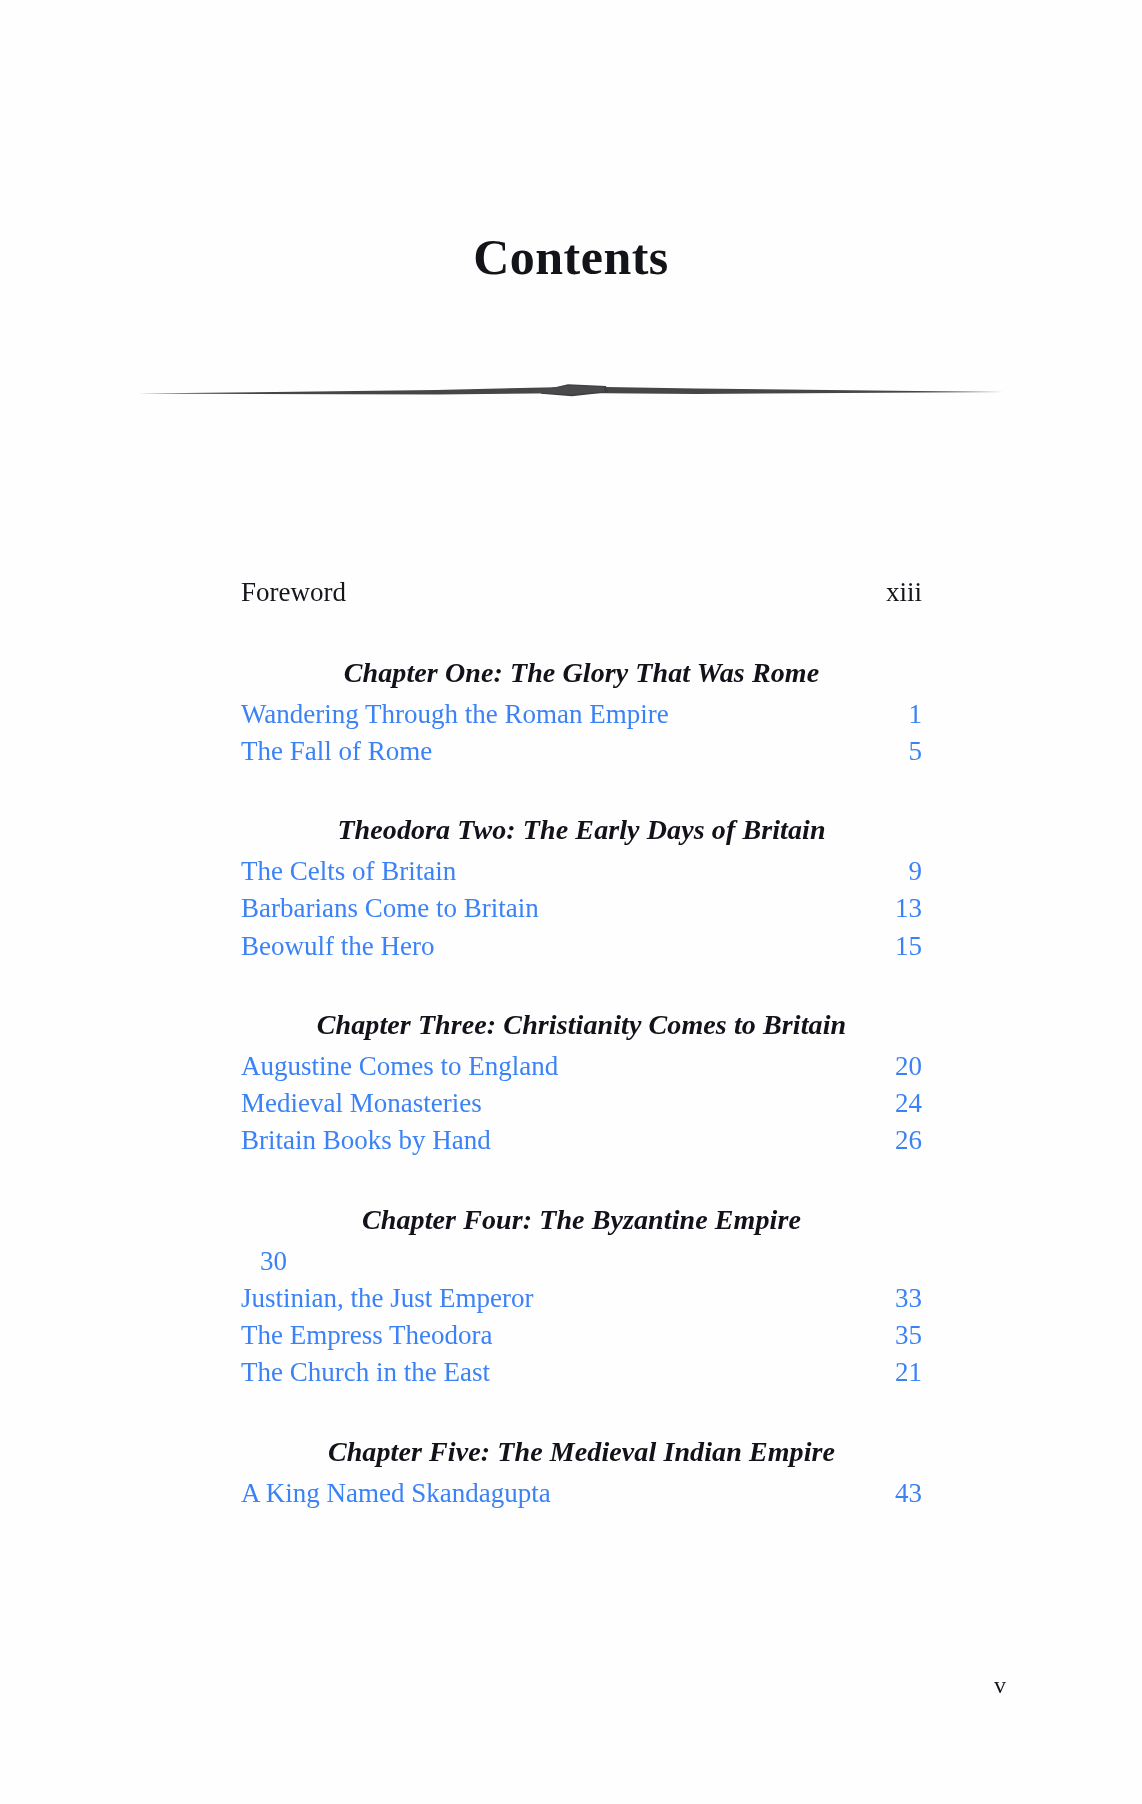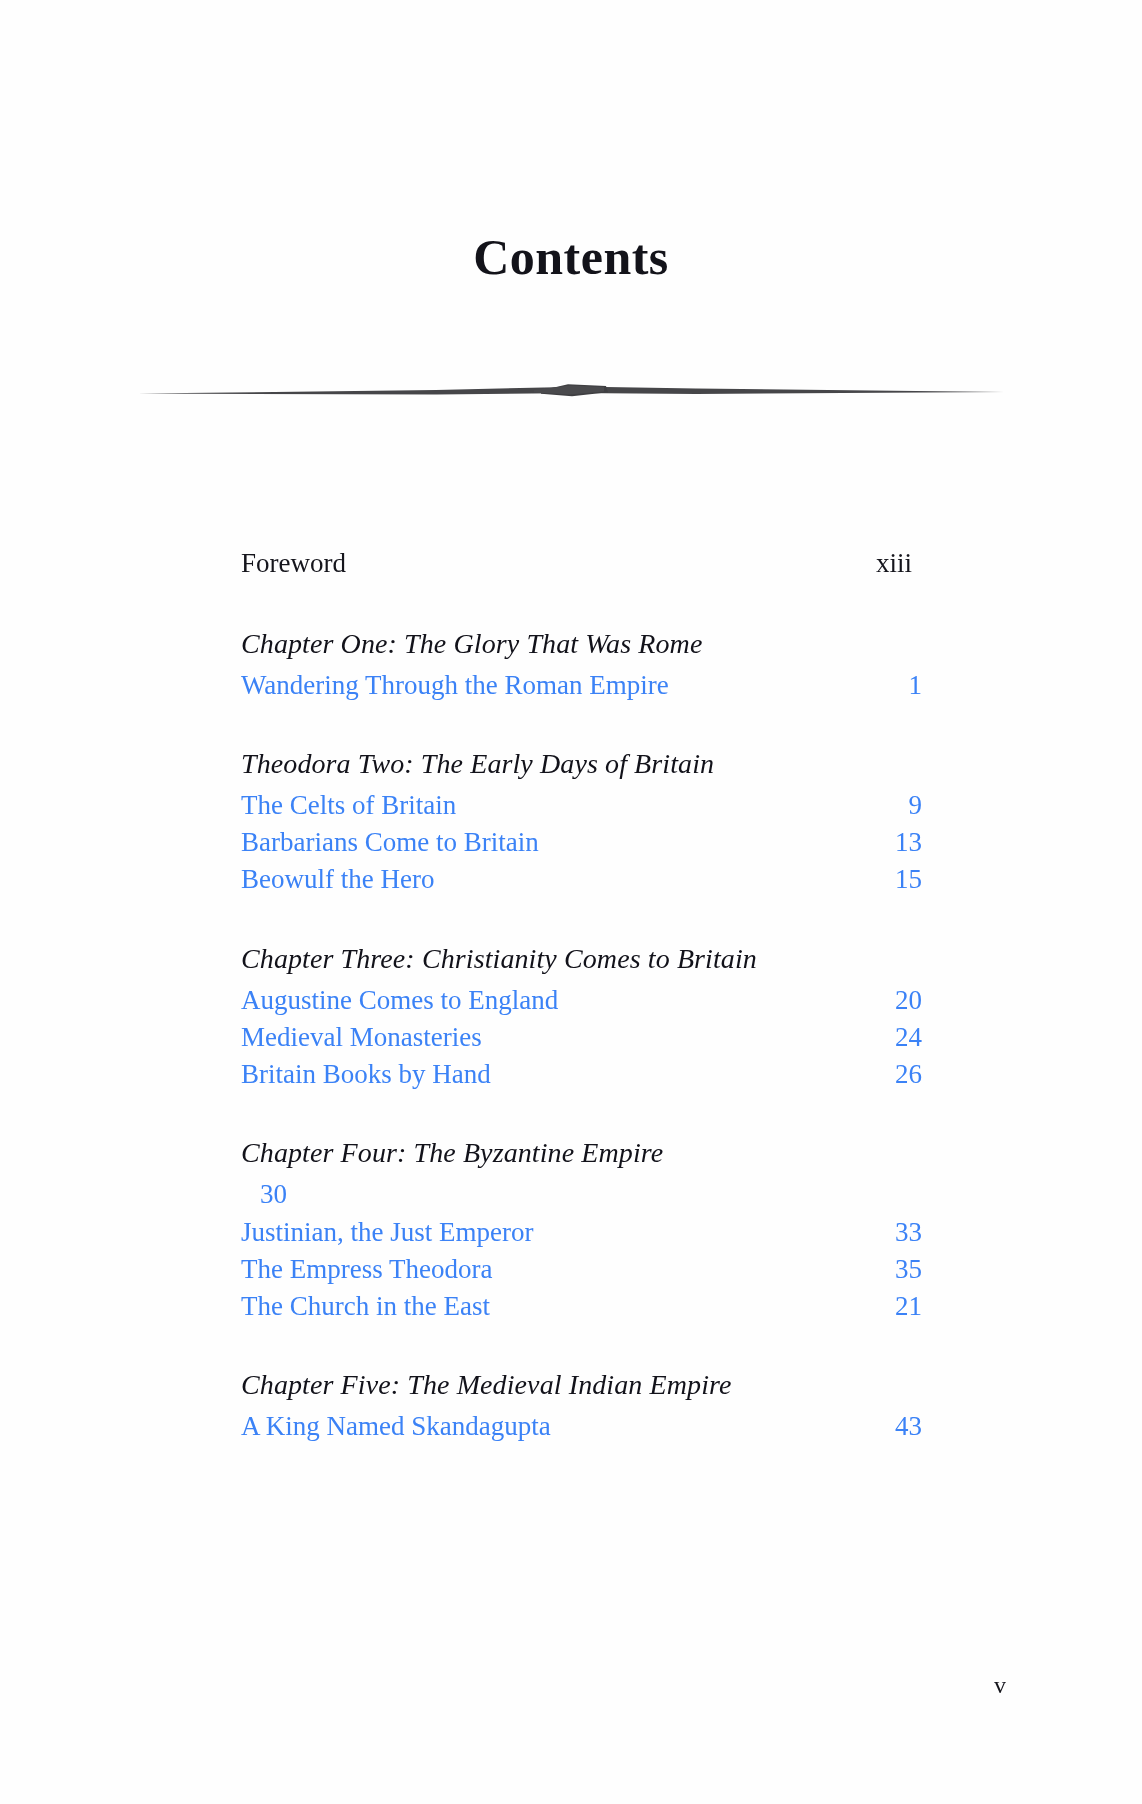--- a/index.html
+++ b/index.html
@@ -54,47 +54,48 @@
     justify-content: center;
   }
   .ornament-wrap svg {
     display: block;
   }
 
   
   .toc {
     position: absolute;
     left: 241px;
-    top: 545px;
+    top: 574px;
     width: 681px;
   }
 
   .front-entry {
     display: flex;
     align-items: baseline;
     justify-content: space-between;
     font-size: 27px;
     line-height: 1.36;
     color: #15151c;
   }
   .front-entry .label { white-space: nowrap; }
   .front-entry .pageno {
     white-space: nowrap;
+    text-align: right;
     min-width: 46px;
   }
 
   .chapter-group {
     margin-top: 42px;
   }
   .chapter-group.first { margin-top: 44px; }
 
   .chapter-heading {
-    text-align: left;
+    text-align: center;
     font-size: 28px;
-    font-weight: 400;
+    font-weight: 700;
     font-style: italic;
     color: #12121a;
     line-height: 1.25;
     margin-bottom: 6px;
     letter-spacing: 0.1px;
     white-space: nowrap;
     margin-top: 16px;
   }
 
   .entry {
@@ -154,20 +155,24 @@
       <span class="label">Foreword</span>
       <span class="pageno">xiii</span>
     </div>
 
     <div class="chapter-group first">
       <div class="chapter-heading">Chapter One: The Glory That Was Rome</div>
       <div class="entry">
         <span class="label">Wandering Through the Roman Empire</span>
         <span class="pageno">1</span>
       </div>
+      <div class="entry">
+        <span class="label">The Fall of Rome</span>
+        <span class="pageno">5</span>
+      </div>
     </div>
 
     <div class="chapter-group">
       <div class="chapter-heading">Theodora Two: The Early Days of Britain</div>
       <div class="entry">
         <span class="label">The Celts of Britain</span>
         <span class="pageno">9</span>
       </div>
       <div class="entry">
         <span class="label">Barbarians Come to Britain</span>

